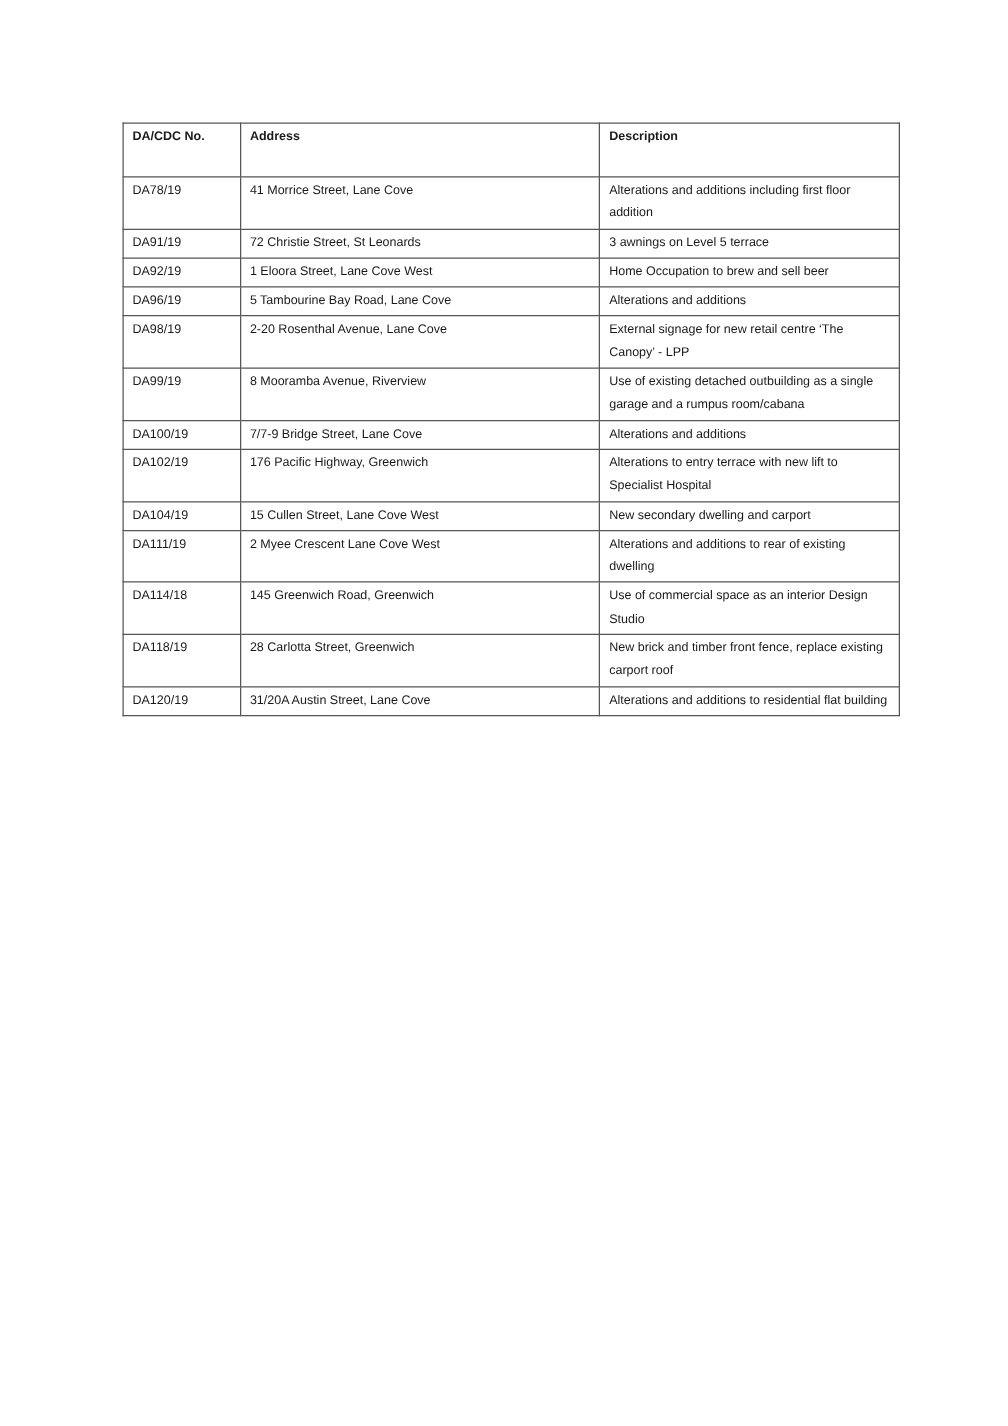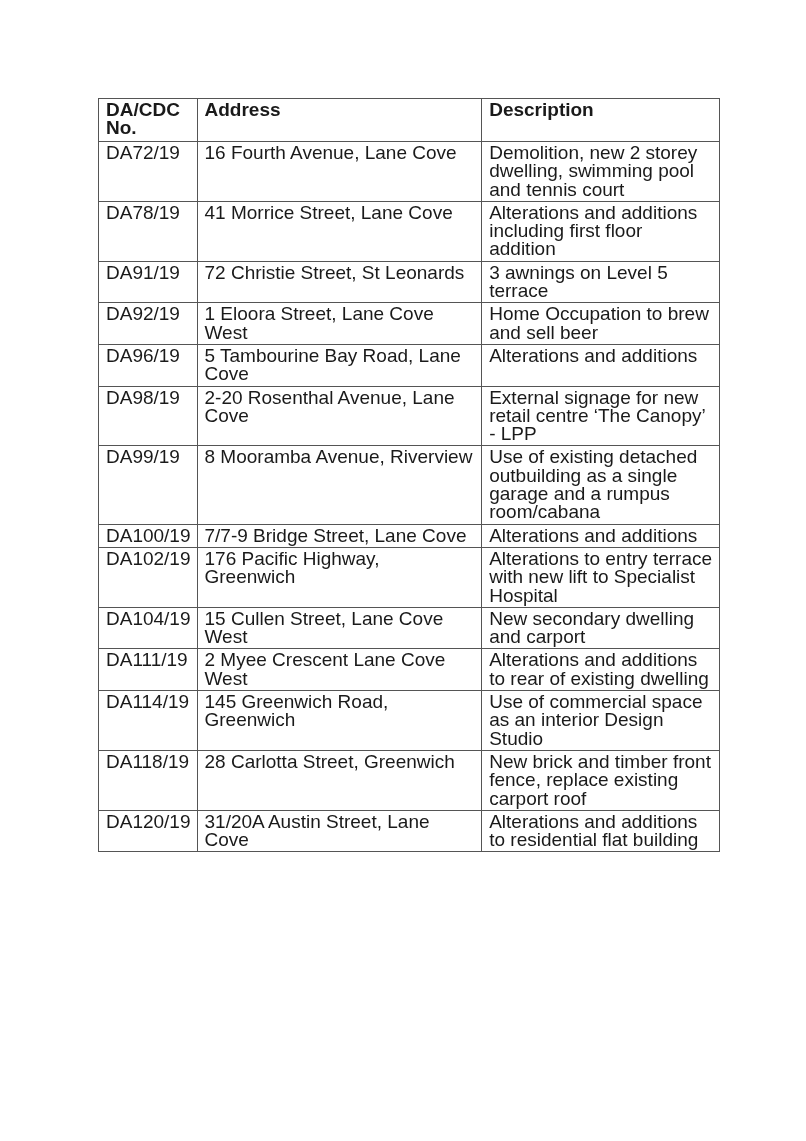--- a/index.html
+++ b/index.html
@@ -1,19 +1,19 @@
 <!DOCTYPE html>
 <html><head>
 <meta charset="utf-8">
 <style>
   html, body { margin: 0; padding: 0; background: #ffffff; }
   body { width: 806px; height: 1141px; position: relative; overflow: hidden;
          font-family: "Liberation Sans", sans-serif; color: #1a1a1a; }
   table.da-table { position: absolute; left: 98px; top: 98px; width: 622px;
-         border-collapse: collapse; font-size: 19px; line-height: 18.3px; }
+         border-collapse: collapse; font-size: 10px; line-height: 18.3px; }
   .da-table th, .da-table td { border: 1px solid #555; vertical-align: top;
          padding: 2px 6px 2px 7px; text-align: left; }
   .da-table th { font-weight: bold; height: 38px; }
   .da-table col.c1 { width: 94px; }
   .da-table col.c2 { width: 288px; }
   .da-table col.c3 { width: 240px; }
 </style>
 </head>
 <body>
 
@@ -24,25 +24,20 @@
       <col class="c3">
     </colgroup>
   <thead>
     <tr>
       <th>DA/CDC No.</th>
       <th>Address</th>
       <th>Description</th>
     </tr>
   </thead>
   <tbody id="rows">
-      <tr>
-        <td>DA72/19</td>
-        <td>16 Fourth Avenue, Lane Cove</td>
-        <td>Demolition, new 2 storey dwelling, swimming pool and tennis court</td>
-      </tr>
       <tr>
         <td>DA78/19</td>
         <td>41 Morrice Street, Lane Cove</td>
         <td>Alterations and additions including first floor addition</td>
       </tr>
       <tr>
         <td>DA91/19</td>
         <td>72 Christie Street, St Leonards</td>
         <td>3 awnings on Level 5 terrace</td>
       </tr>
@@ -80,21 +75,21 @@
         <td>DA104/19</td>
         <td>15 Cullen Street, Lane Cove West</td>
         <td>New secondary dwelling and carport</td>
       </tr>
       <tr>
         <td>DA111/19</td>
         <td>2 Myee Crescent Lane Cove West</td>
         <td>Alterations and additions to rear of existing dwelling</td>
       </tr>
       <tr>
-        <td>DA114/19</td>
+        <td>DA114/18</td>
         <td>145 Greenwich Road, Greenwich</td>
         <td>Use of commercial space as an interior Design Studio</td>
       </tr>
       <tr>
         <td>DA118/19</td>
         <td>28 Carlotta Street, Greenwich</td>
         <td>New brick and timber front fence, replace existing carport roof</td>
       </tr>
       <tr>
         <td>DA120/19</td>

